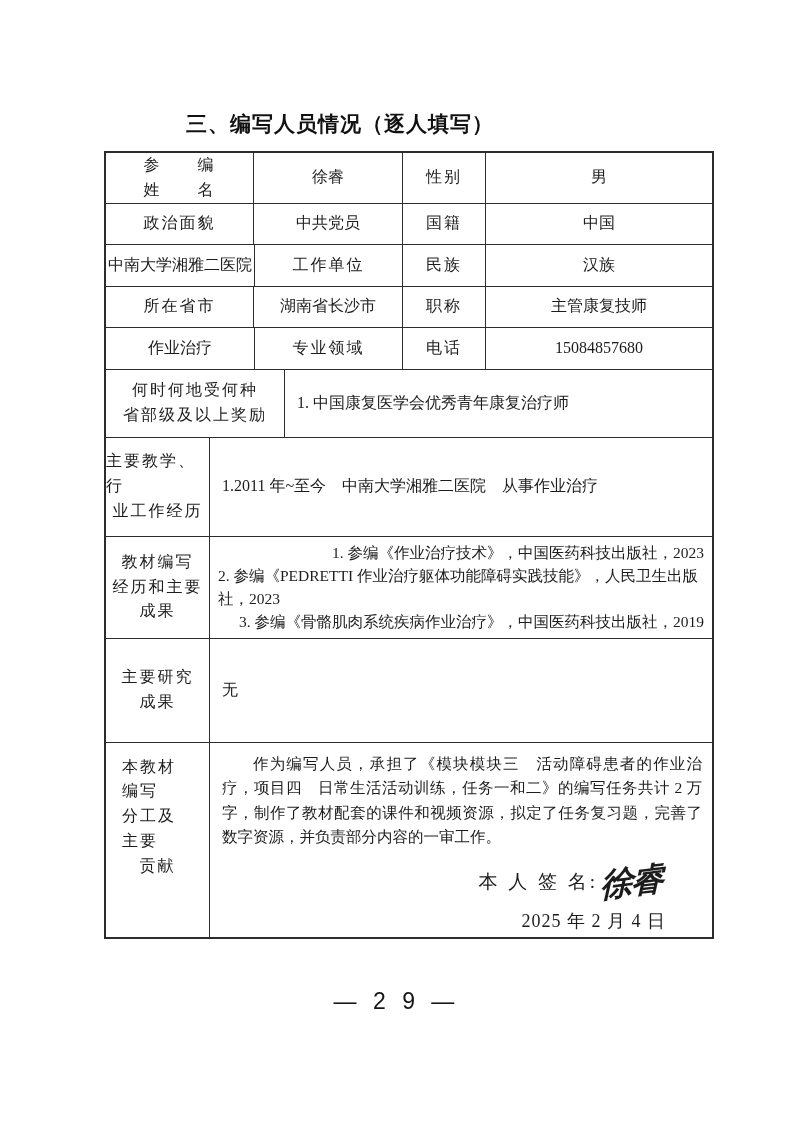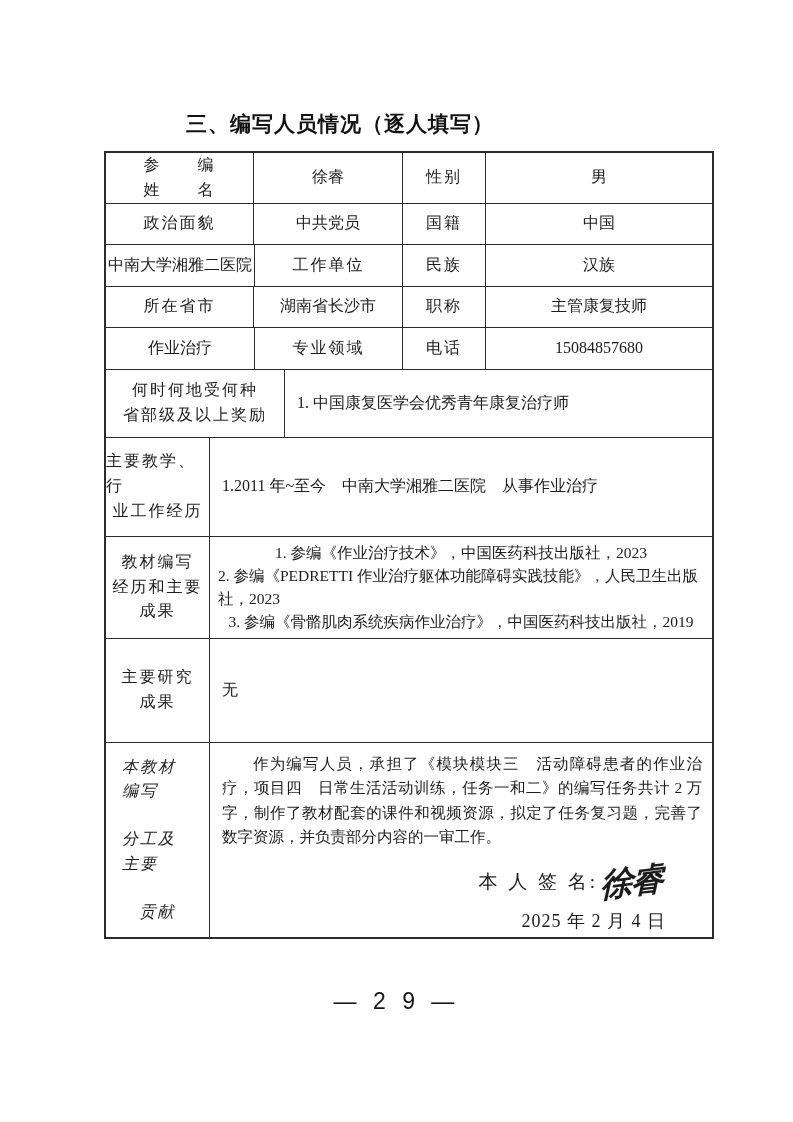--- a/index.html
+++ b/index.html
@@ -50,39 +50,39 @@
   .h-r6 { min-height:68px; }
   .h-r7 { min-height:99px; }
   .h-r8 { min-height:94px; }
   .h-r9 { min-height:104px; }
   .h-r10{ min-height:171px; }
 
   .label { letter-spacing:2px; }
   .stack { flex-direction:column; line-height:1.55; }
   .leftcell { justify-content:flex-start; padding:0 12px; }
   .list-cell {
-    flex-direction:column; align-items:center; justify-content:center;
+    flex-direction:column; align-items:flex-end; justify-content:center;
     padding:4px 8px; font-size:15.5px; line-height:1.5;
   }
   .contrib-cell {
     display:block; padding:9px 10px 4px 12px; font-size:15.5px;
   }
   .para { text-indent:2em; text-align:justify; line-height:1.58; }
   .sig-row {
     display:flex; justify-content:flex-end; align-items:center;
     margin-top:10px; padding-right:40px;
     font-size:19px; letter-spacing:3px;
   }
   .sig {
     display:inline-block; font-size:33px; font-weight:bold; font-style:italic;
     transform:rotate(-7deg) skewX(-6deg);
     margin-left:2px; letter-spacing:-2px;
   }
   .date-row { text-align:right; padding-right:36px; font-size:18px; margin-top:4px; letter-spacing:1px; }
-  .contrib-label { justify-content:space-between; padding:12px 16px;font-style:italic; }
+  .contrib-label { justify-content:flex-start; padding:12px 16px; }
   .page-num {
     position:absolute; top:988px; left:0; width:100%;
     text-align:center; font-size:23px; letter-spacing:5px;
     font-family:"Liberation Sans","DejaVu Sans",sans-serif; color:#161616;
   }
 </style>
 </head>
 <body>
 
 <div class="page">

